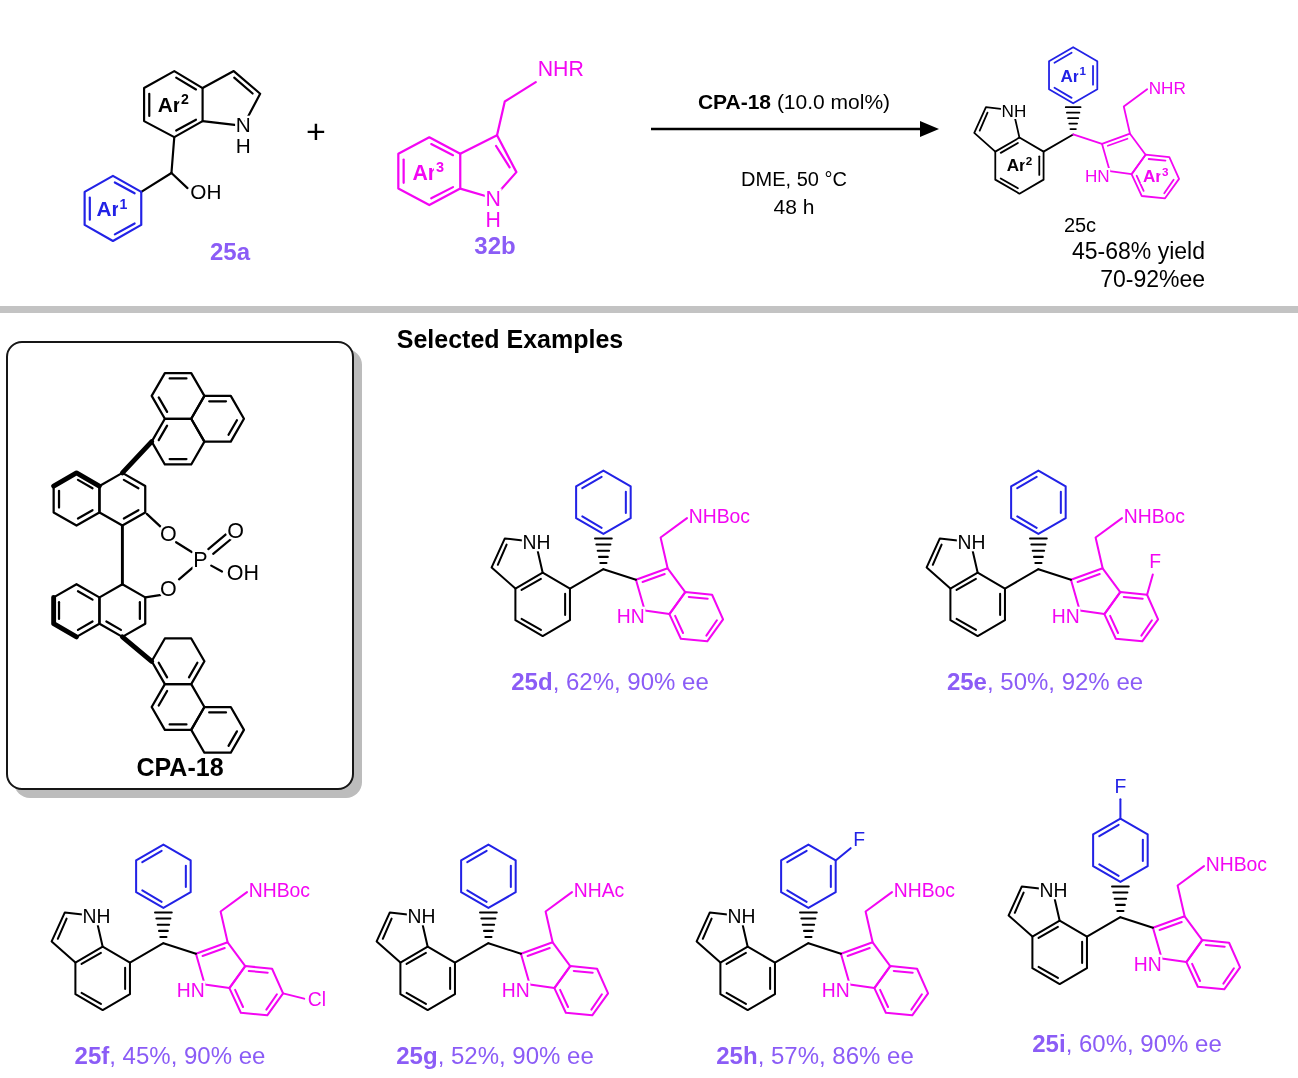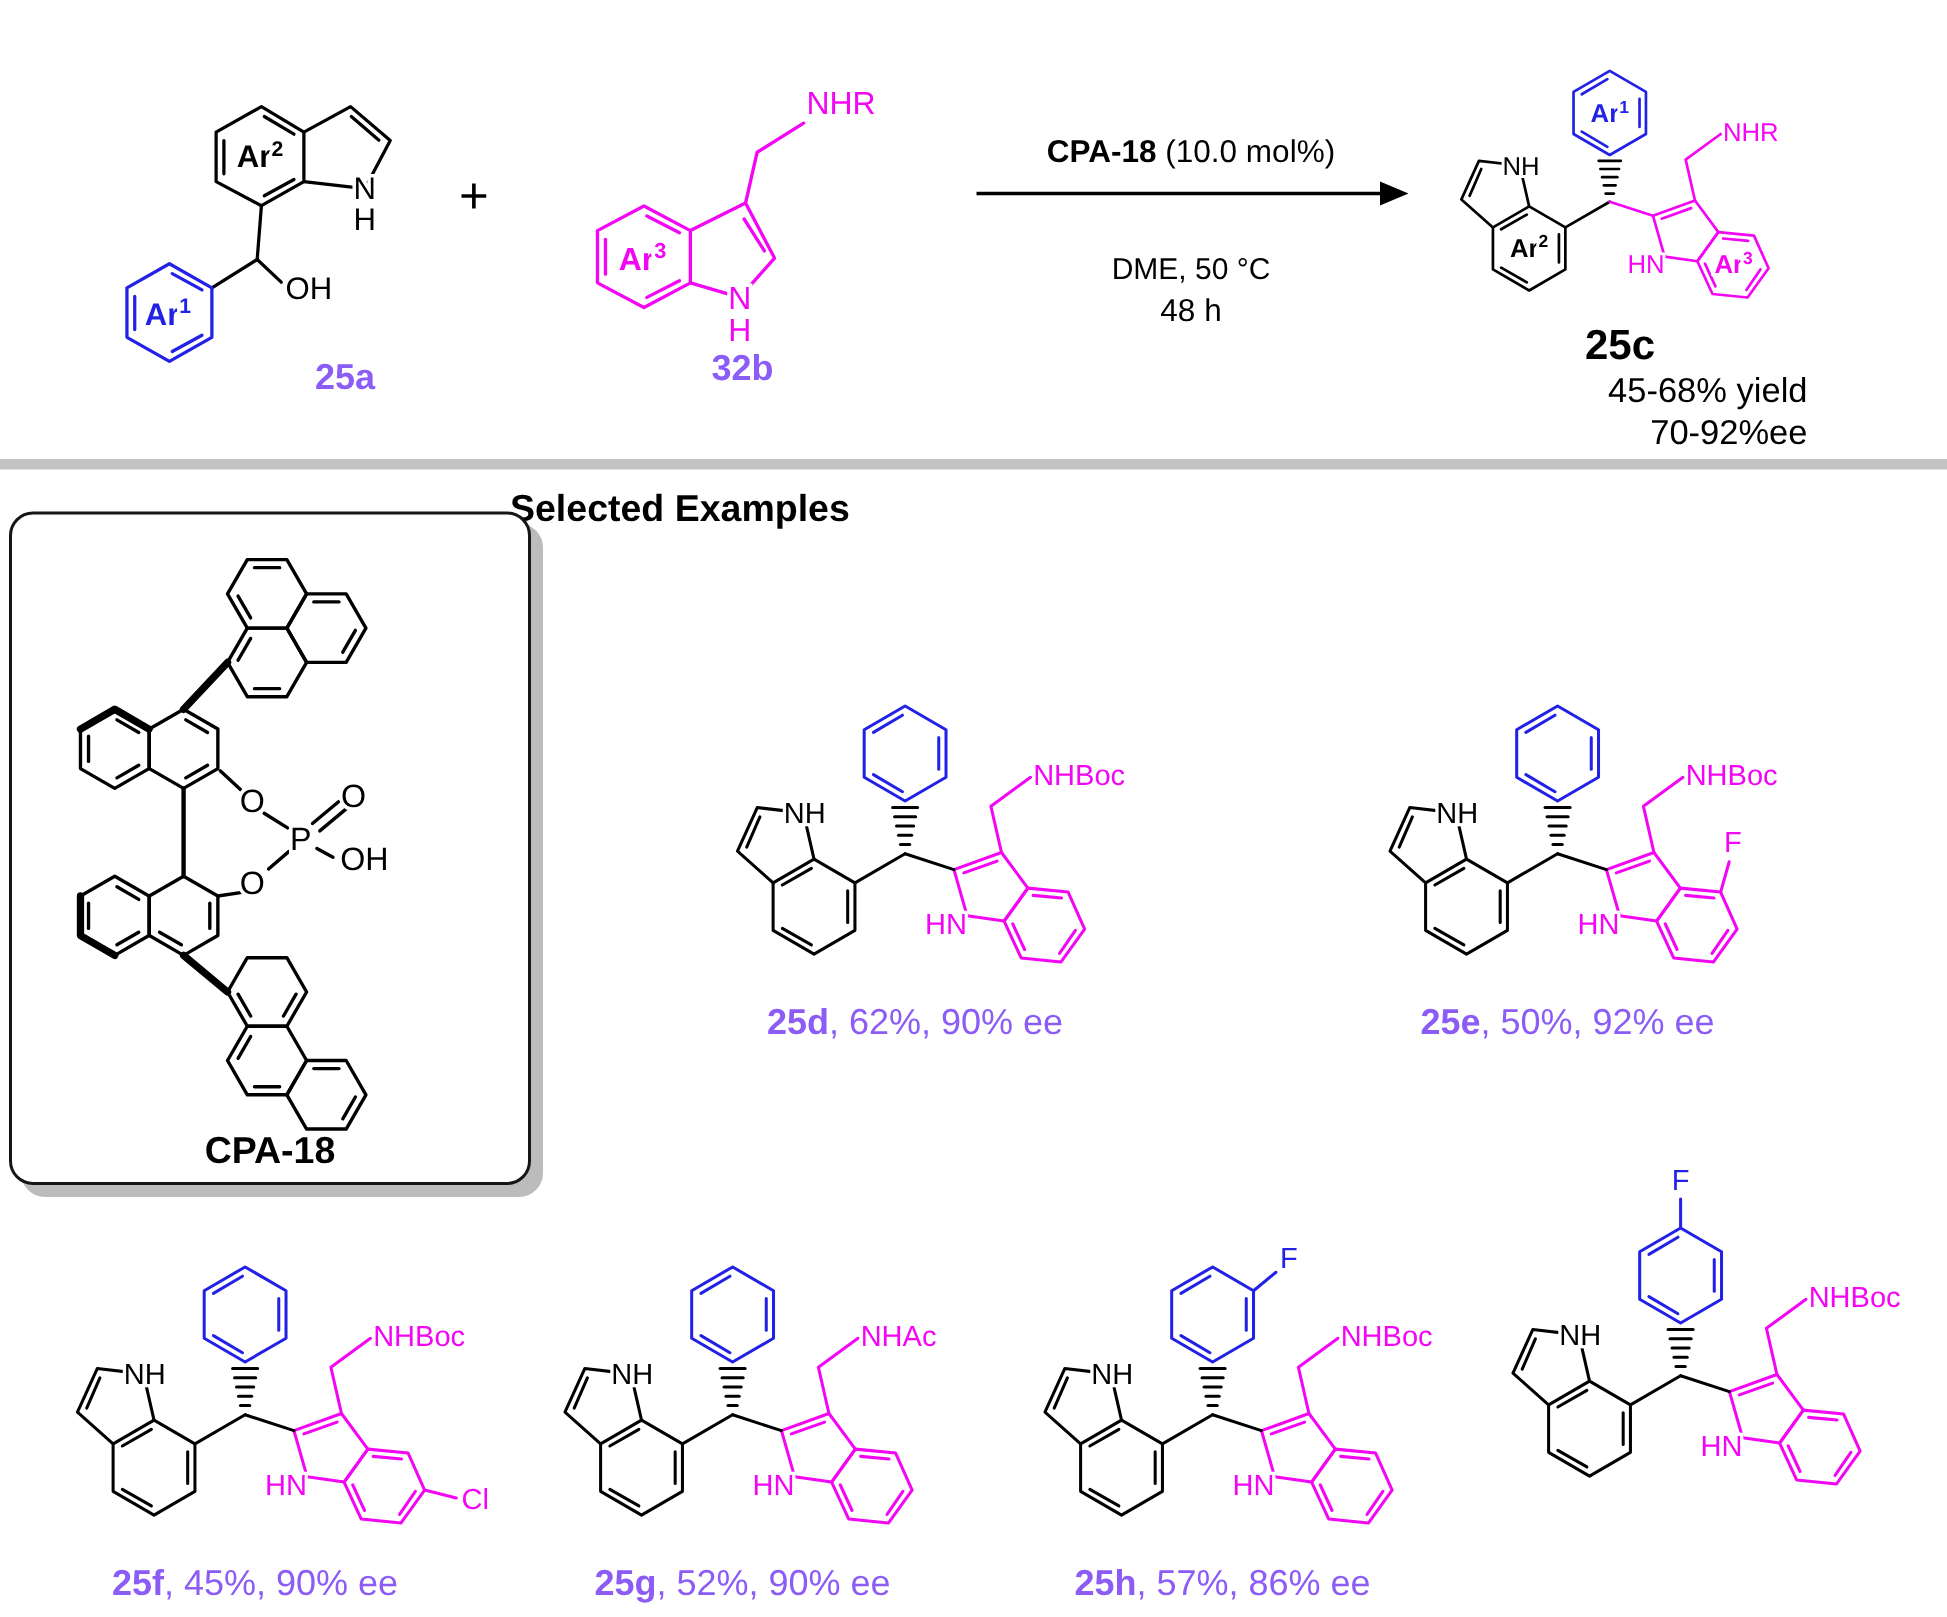--- a/index.html
+++ b/index.html
@@ -14,33 +14,33 @@
   svg text{font-family:"Liberation Sans",sans-serif;font-size:22px;
            paint-order:stroke;stroke:#fff;stroke-width:5px;fill:#000;}
   svg text.t-mag{fill:var(--mag);}
   svg text.t-blue{fill:var(--blue);}
   svg text.t-b{font-weight:bold;}
   svg tspan.t-sup{font-size:15px;font-weight:bold;}
   .cmpd{position:absolute;font-size:24px;color:#8b5cf6;text-align:center;white-space:nowrap;}
   .cmpd .b{font-weight:bold;}
   .plus{position:absolute;font-size:34px;color:#000;}
   .divider{position:absolute;left:0;width:1298px;height:7px;background:var(--divider);}
-  .section-title{position:absolute;font-size:25px;font-weight:bold;color:#000;}
+  .section-title{position:absolute;font-size:25px;font-weight:bold;color:#000;text-align:center;}
   .cat-box{position:absolute;left:6px;top:341px;width:348px;height:449px;box-sizing:border-box;
            border:2.5px solid #161616;border-radius:16px;background:#fff;
            box-shadow:8px 8px 0 var(--shadow);}
   .cat-label{position:absolute;left:0;bottom:6px;width:100%;text-align:center;
              font-size:25px;font-weight:bold;color:#000;}
   .arrow-block{position:absolute;left:648px;top:90px;width:292px;text-align:center;color:#000;}
   .arrow-block .l1{font-size:21px;margin-bottom:4px;white-space:nowrap;}
   .arrow-block .l1 .b{font-weight:bold;}
   .arrow-block .l2{font-size:20px;margin-top:24px;}
   .arrow-block .l3{font-size:21px;margin-top:4px;}
   .prod-caption{position:absolute;left:955px;top:214px;width:250px;text-align:center;color:#000;}
-  .prod-caption .pl1{font-size:28px;font-weight:bold;}
+  .prod-caption .pl1{font-size:20px;font-weight:normal;}
   .prod-caption .pl2,.prod-caption .pl3{font-size:23px;line-height:28px;text-align:right;}
 </style>
 </head>
 <body>
 
 <svg width="0" height="0" style="position:absolute" aria-hidden="true">
   <defs>
     <g id="frag-indole-black" class="bond st-black">
       <polygon points="111,169 142,187 142,223 111,241 80,223 80,187" fill="none"></polygon>
       <path d="M111,169 L103,134 L68,130 L53,163 L80,187" fill="none"></path>
@@ -300,14 +300,17 @@
       <use href="#frag-phenyl-blue"></use>
       <use href="#frag-trypt-mag"></use>
       <use href="#frag-core"></use>
     <line x1="180" y1="165" x2="217" y2="177" class="bond st-black"></line>
     <line x1="180" y1="53" x2="180" y2="31" class="bond st-blue"></line>
     <text x="104" y="142" text-anchor="middle">NH</text>
     <text x="211" y="226" text-anchor="middle" class="t-mag">HN</text>
     <text x="277" y="113" text-anchor="start" class="t-mag">NHBoc</text>
     <text x="180" y="24" text-anchor="middle" class="t-blue">F</text>
   </svg>
+  <div class="cmpd" style="left:962px;top:1030px;width:330px">
+    <span class="b">25i</span><span>, 60%, 90% ee</span>
+  </div>
 
 </div>
 
 </body></html>

